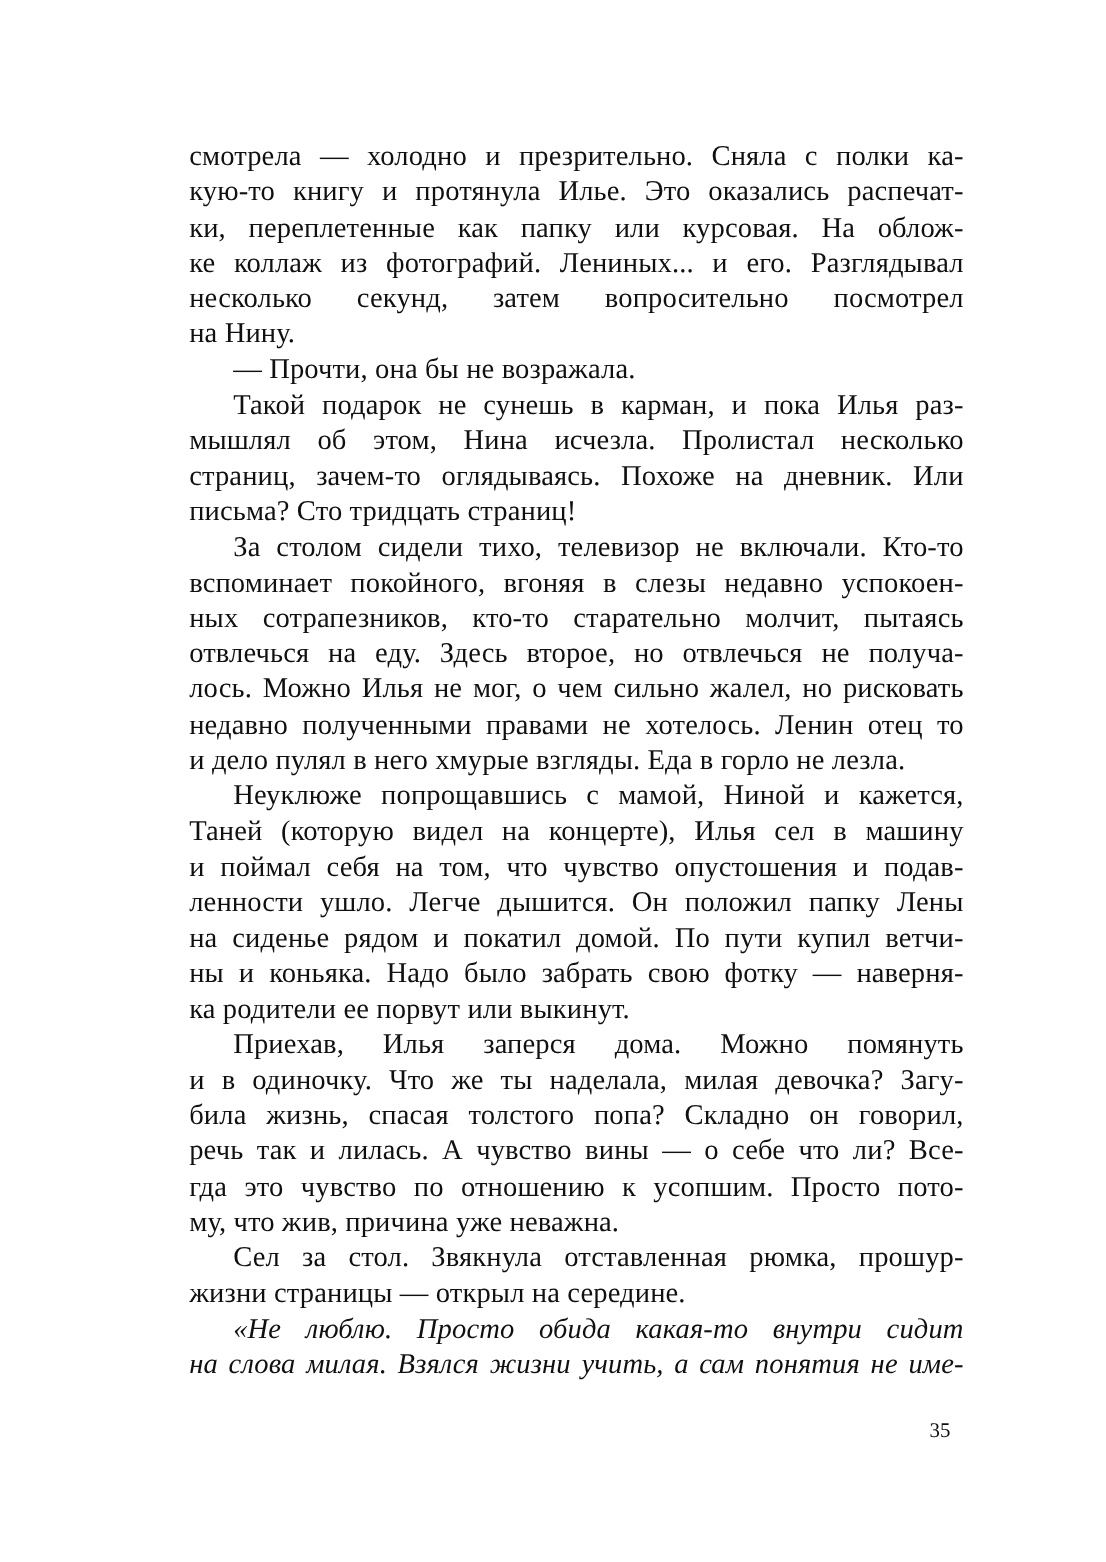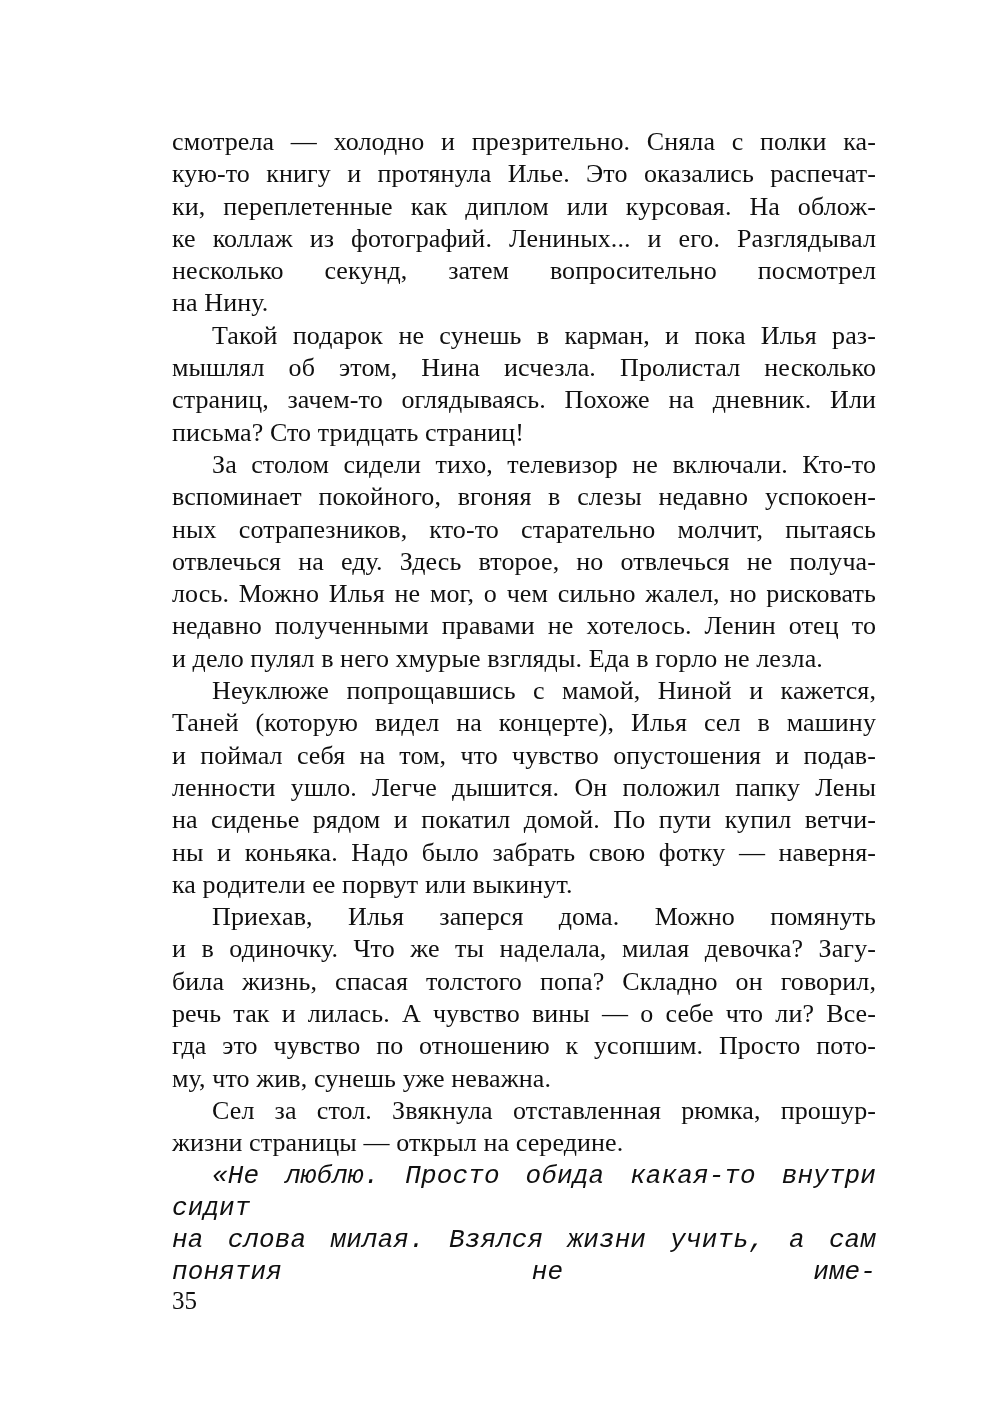--- a/index.html
+++ b/index.html
@@ -19,54 +19,57 @@
   .text-block {
     position: absolute;
     left: 172px;
     top: 126px;
     width: 704px;
     font-size: 26px;
     line-height: 32.3px;
     letter-spacing: 0.1px;
   }
   .para { margin: 0; padding: 0; }
-  .para.italic { font-style: italic; font-family: Liberation Mono, monospace; }
+  .para.italic { font-style: italic; }
   .line {
     text-align: justify;
     text-align-last: left;
     white-space: normal;
   }
   .line.just {
     text-align-last: justify;
   }
   .line.indent {
     text-indent: 40px;
   }
   .page-number {
     position: absolute;
-    left: 172px;
+    left: 160px;
     width: 704px;
     top: 1286px;
-    text-align: left;
-    font-size: 25px;
+    text-align: right;
+    font-size: 19px;
     line-height: 30px;
   }
 </style>
 </head>
 <body>
 
 <div class="page">
   <div class="text-block">
       <div class="para">
         <div class="line just">смотрела — холодно и презрительно. Сняла с полки ка-</div>
         <div class="line just">кую-то книгу и протянула Илье. Это оказались распечат-</div>
-        <div class="line just">ки, переплетенные как диплом или курсовая. На облож-</div>
+        <div class="line just">ки, переплетенные как папку или курсовая. На облож-</div>
         <div class="line just">ке коллаж из фотографий. Лениных... и его. Разглядывал</div>
         <div class="line just">несколько секунд, затем вопросительно посмотрел</div>
         <div class="line">на Нину.</div>
+      </div>
+      <div class="para">
+        <div class="line indent">— Прочти, она бы не возражала.</div>
       </div>
       <div class="para">
         <div class="line just indent">Такой подарок не сунешь в карман, и пока Илья раз-</div>
         <div class="line just">мышлял об этом, Нина исчезла. Пролистал несколько</div>
         <div class="line just">страниц, зачем-то оглядываясь. Похоже на дневник. Или</div>
         <div class="line">письма? Сто тридцать страниц!</div>
       </div>
       <div class="para">
         <div class="line just indent">За столом сидели тихо, телевизор не включали. Кто-то</div>
         <div class="line just">вспоминает покойного, вгоняя в слезы недавно успокоен-</div>
@@ -84,21 +87,21 @@
         <div class="line just">на сиденье рядом и покатил домой. По пути купил ветчи-</div>
         <div class="line just">ны и коньяка. Надо было забрать свою фотку — наверня-</div>
         <div class="line">ка родители ее порвут или выкинут.</div>
       </div>
       <div class="para">
         <div class="line just indent">Приехав, Илья заперся дома. Можно помянуть</div>
         <div class="line just">и в одиночку. Что же ты наделала, милая девочка? Загу-</div>
         <div class="line just">била жизнь, спасая толстого попа? Складно он говорил,</div>
         <div class="line just">речь так и лилась. А чувство вины — о себе что ли? Все-</div>
         <div class="line just">гда это чувство по отношению к усопшим. Просто пото-</div>
-        <div class="line">му, что жив, сунешь уже неважна.</div>
+        <div class="line">му, что жив, причина уже неважна.</div>
       </div>
       <div class="para">
         <div class="line just indent">Сел за стол. Звякнула отставленная рюмка, прошур-</div>
         <div class="line">жизни страницы — открыл на середине.</div>
       </div>
       <div class="para italic">
         <div class="line just indent">«Не люблю. Просто обида какая-то внутри сидит</div>
         <div class="line just">на слова милая. Взялся жизни учить, а сам понятия не име-</div>
       </div>
     </div>

